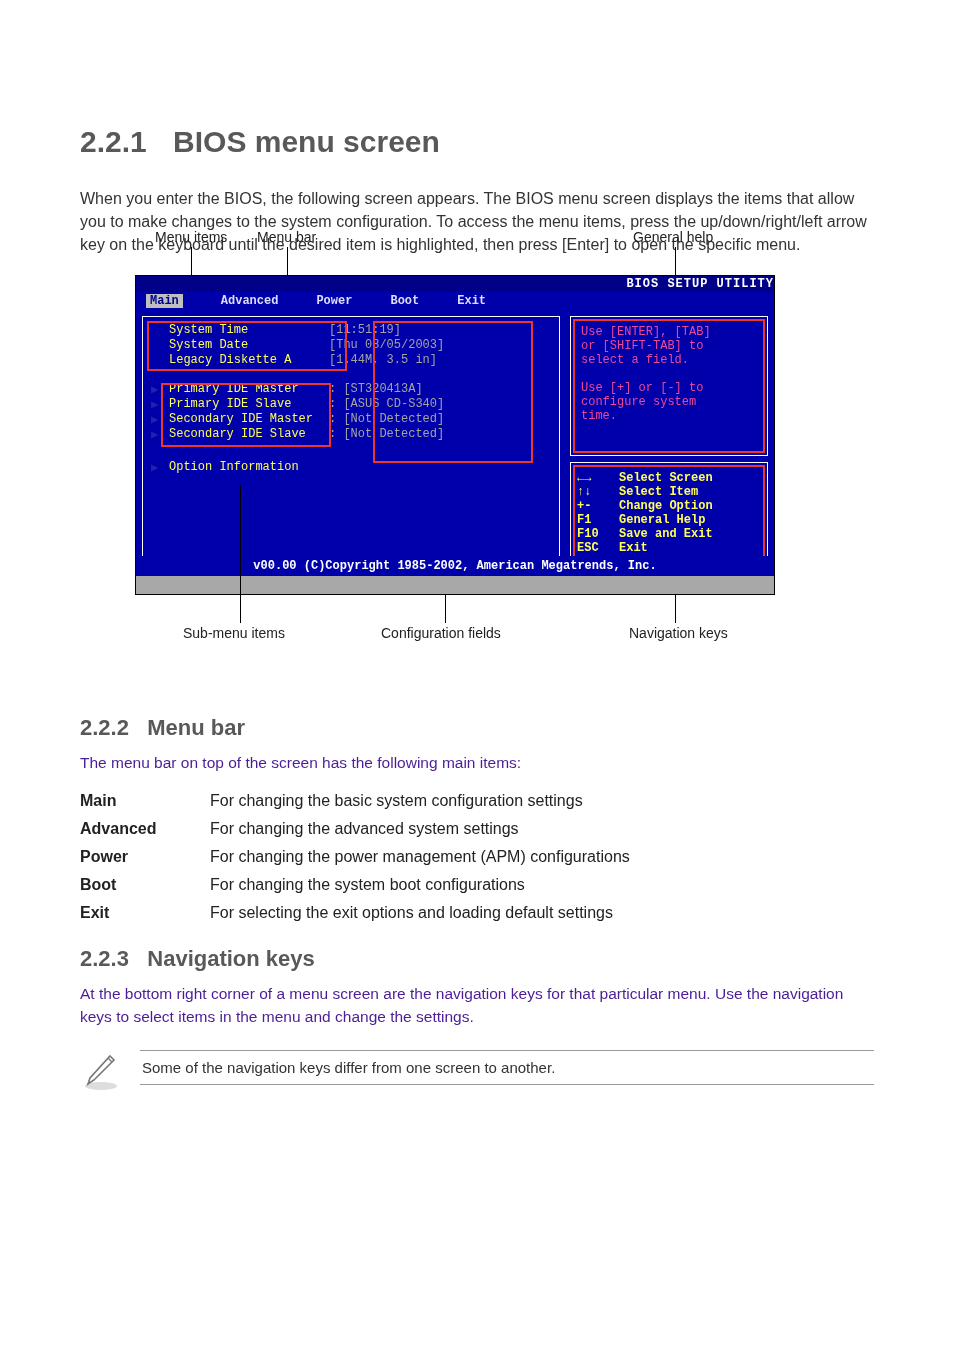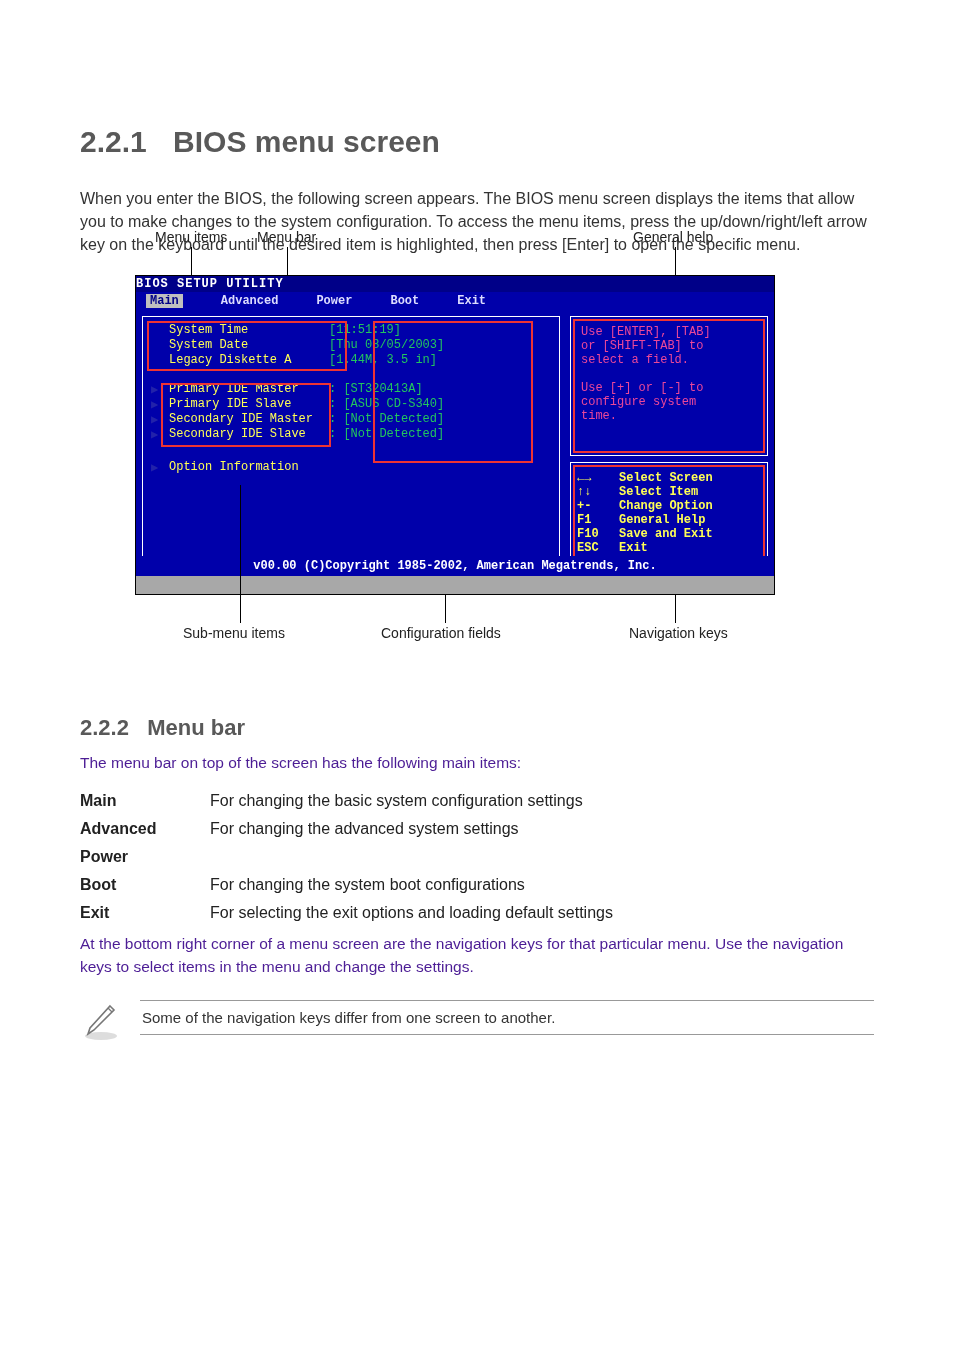--- a/index.html
+++ b/index.html
@@ -16,21 +16,21 @@
   .bios-wrap { position: relative; width: 712px; margin-left: 55px; margin-top: 18px; }
   .bios {
     width: 640px; height: 320px;
     background: #a8a8a8;
     border: 1px solid #000;
     font-family: "Courier New", monospace;
     font-size: 12px;
     position: relative;
     overflow: hidden;
   }
-  .bios-titlebar { height: 16px; background: #000088; color: #fff; text-align: left; font-weight: bold; letter-spacing: 1px; line-height: 16px; }
+  .bios-titlebar { height: 16px; background: #000088; color: #fff; text-align: right; font-weight: bold; letter-spacing: 1px; line-height: 16px; }
   .bios-menubar { height: 18px; background: #0000aa; color: #fff; position: relative; }
   .bios-menu { display: flex; align-items: center; height: 100%; padding-left: 10px; }
   .bios-menu span { margin-right: 38px; font-weight: bold; color: #ddddff; }
   .bios-menu .sel { background: #bfbfbf; color: #000088; padding: 0 4px; }
 
   .bios-body { position: relative; height: 266px; background: #0000aa; }
   .bios-panel-left {
     position: absolute; left: 6px; top: 6px; width: 418px; height: 254px;
     border: 1px solid #fff;
   }
@@ -40,21 +40,21 @@
   }
   .bios-panel-right-bot {
     position: absolute; right: 6px; top: 152px; width: 198px; height: 108px;
     border: 1px solid #fff;
   }
 
   .bios-left-content { padding: 6px 8px; color: #ffff55; }
   .bios-left-content .row { display: flex; align-items: center; height: 15px; }
   .bios-left-content .arrow { width: 18px; color: #22a; font-weight: bold; }
   .bios-left-content .label { flex: 0 0 160px; }
-  .bios-left-content .value { color: #22c55e; }
+  .bios-left-content .value { color: #a3a3a3; }
 
   .bios-right-top-content { padding: 8px 10px; color: #ec4899; white-space: pre-line; }
 
   .bios-right-bot-content { padding: 8px 6px; color: #ffff55; font-weight: bold; }
   .bios-right-bot-content .krow { display: flex; height: 14px; }
   .bios-right-bot-content .kkey { width: 42px; }
   .bios-footer { position: absolute; left:0; right:0; bottom:0; height:20px; background:#0000aa; color:#fff; text-align:center; line-height:20px; font-weight:bold; }
 
   
   .callout-line { position: absolute; background: #000; }
@@ -218,32 +218,37 @@
     <div style="display:flex; margin-bottom:10px;">
         <div style="width:130px; font-weight:600;">Main</div>
         <div>For changing the basic system configuration settings</div>
       </div>
     <div style="display:flex; margin-bottom:10px;">
         <div style="width:130px; font-weight:600;">Advanced</div>
         <div>For changing the advanced system settings</div>
       </div>
     <div style="display:flex; margin-bottom:10px;">
         <div style="width:130px; font-weight:600;">Power</div>
+        <div>For changing the power management (APM) configurations</div>
       </div>
     <div style="display:flex; margin-bottom:10px;">
         <div style="width:130px; font-weight:600;">Boot</div>
         <div>For changing the system boot configurations</div>
       </div>
     <div style="display:flex; margin-bottom:10px;">
         <div style="width:130px; font-weight:600;">Exit</div>
         <div>For selecting the exit options and loading default settings</div>
       </div>
   </div>
 
 
+  <h3 class="sub-heading" style="margin-top:24px;">
+    <span>2.2.3</span>&nbsp;&nbsp;
+    <span>Navigation keys</span>
+  </h3>
   <p class="sub-body">At the bottom right corner of a menu screen are the navigation keys for that particular menu. Use the navigation keys to select items in the menu and change the settings.</p>
 
   <div class="note-block">
     <div class="note-icon">
       <svg viewBox="0 0 42 42" width="42" height="42">
         <ellipse cx="21" cy="36" rx="16" ry="4" fill="#ddd"></ellipse>
         <path d="M30 6 L34 10 L14 30 L8 34 L10 28 Z" fill="none" stroke="#777" stroke-width="1.6"></path>
         <path d="M28 8 L32 12" stroke="#777" stroke-width="1.2"></path>
       </svg>
     </div>

